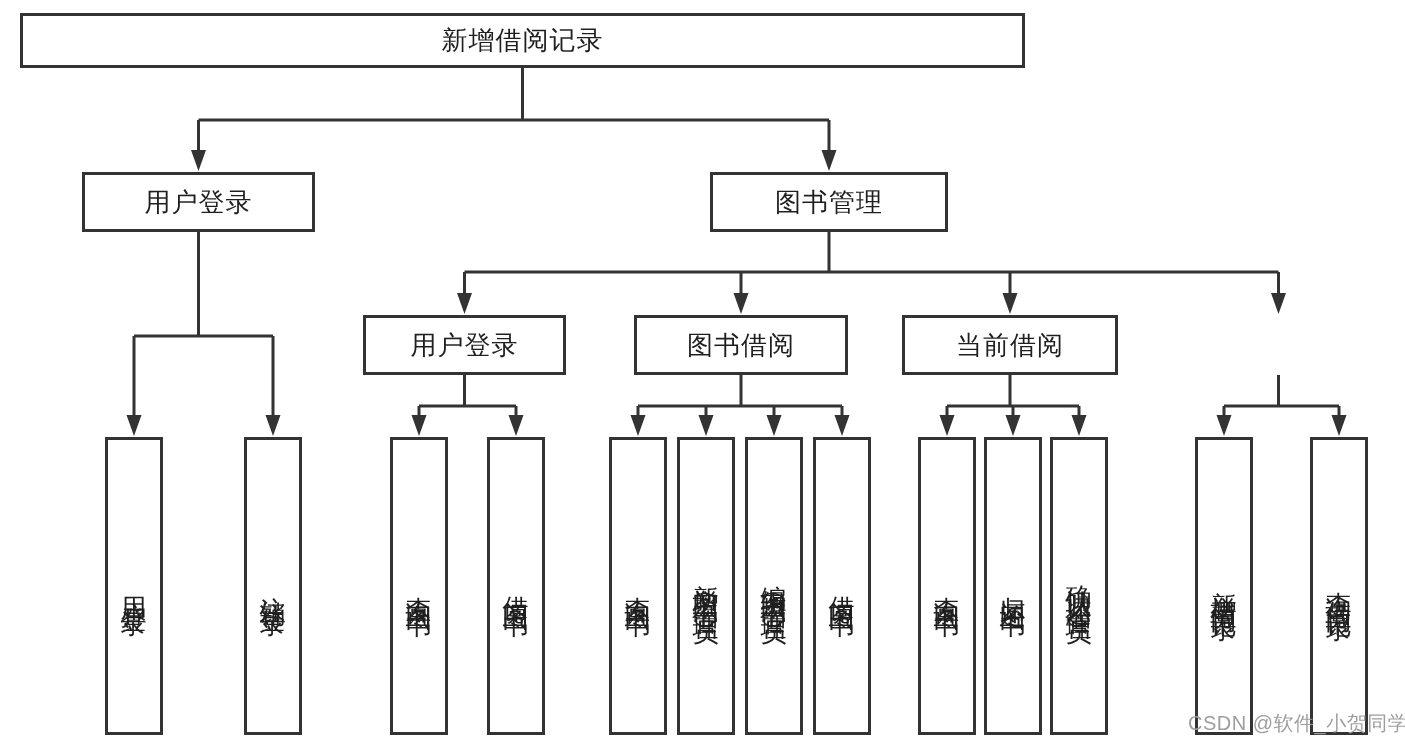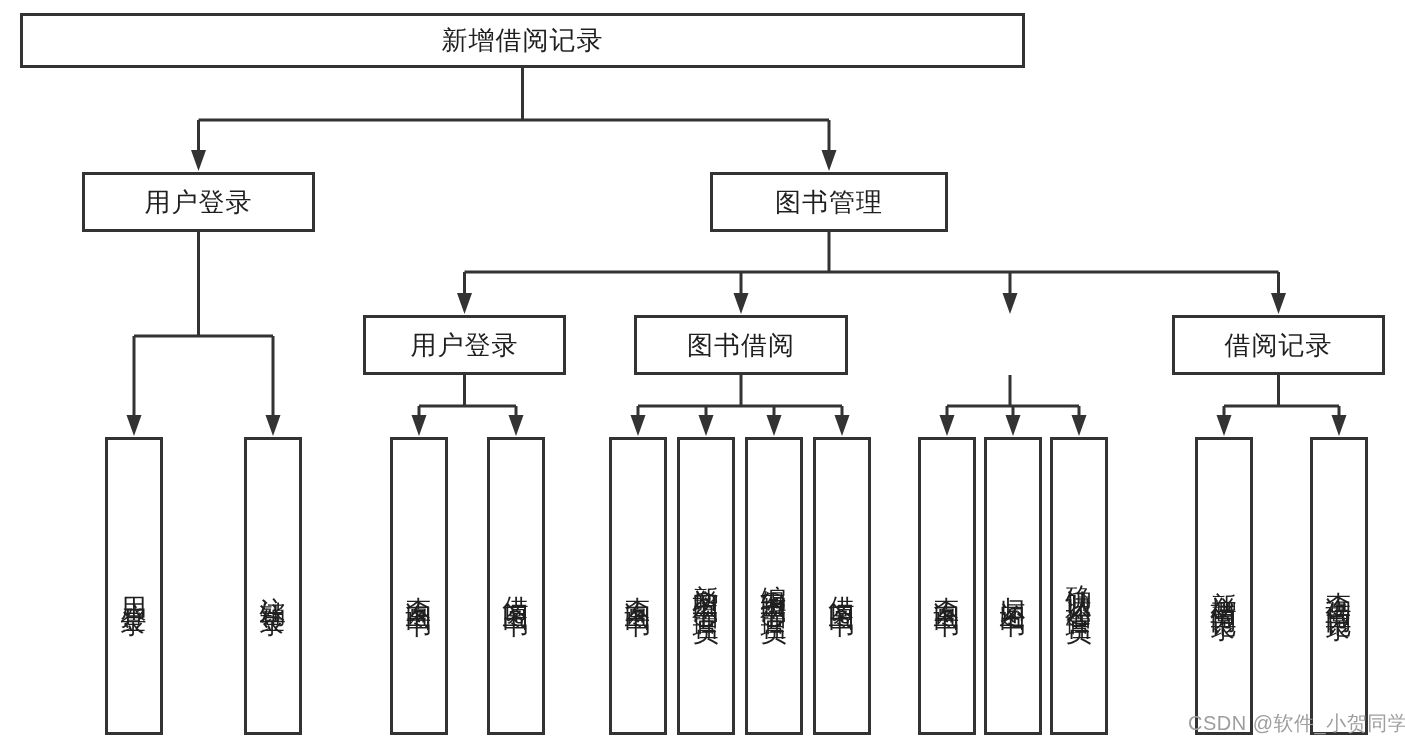--- a/index.html
+++ b/index.html
@@ -101,22 +101,22 @@
   <div class="hbox box-l2-b">
     <span>图书管理</span>
   </div>
 
   <div class="hbox box-sec-0">
     <span>用户登录</span>
   </div>
   <div class="hbox box-sec-1">
     <span>图书借阅</span>
   </div>
-  <div class="hbox box-sec-3">
-    <span>借阅记录</span>
+  <div class="hbox box-sec-2">
+    <span>当前借阅</span>
   </div>
 
   <div class="vbox leaf-0">
     <span class="vtext">用户登录</span>
   </div>
   <div class="vbox leaf-1">
     <span class="vtext">注销登录</span>
   </div>
 
   <div class="vbox leaf-2">

